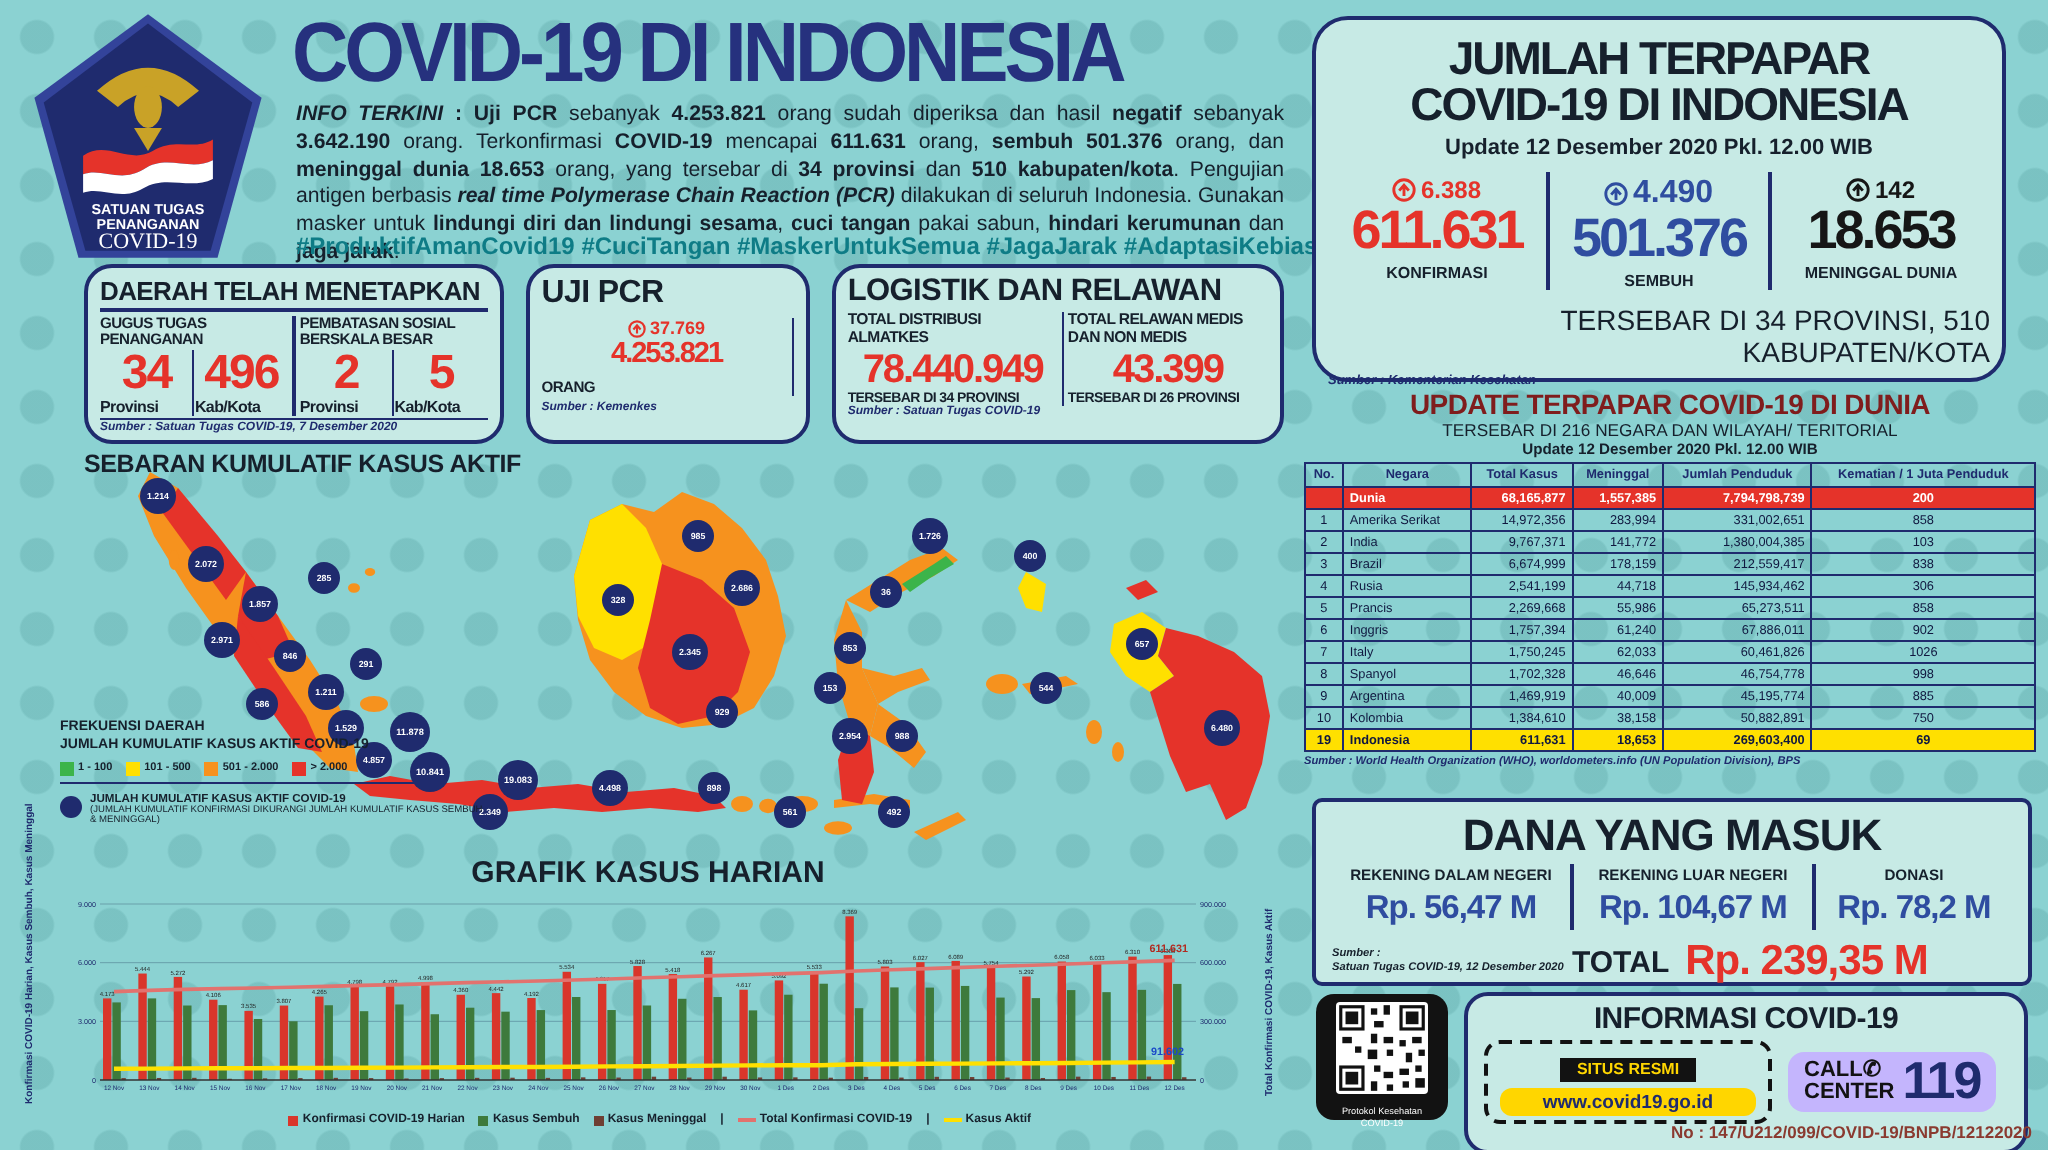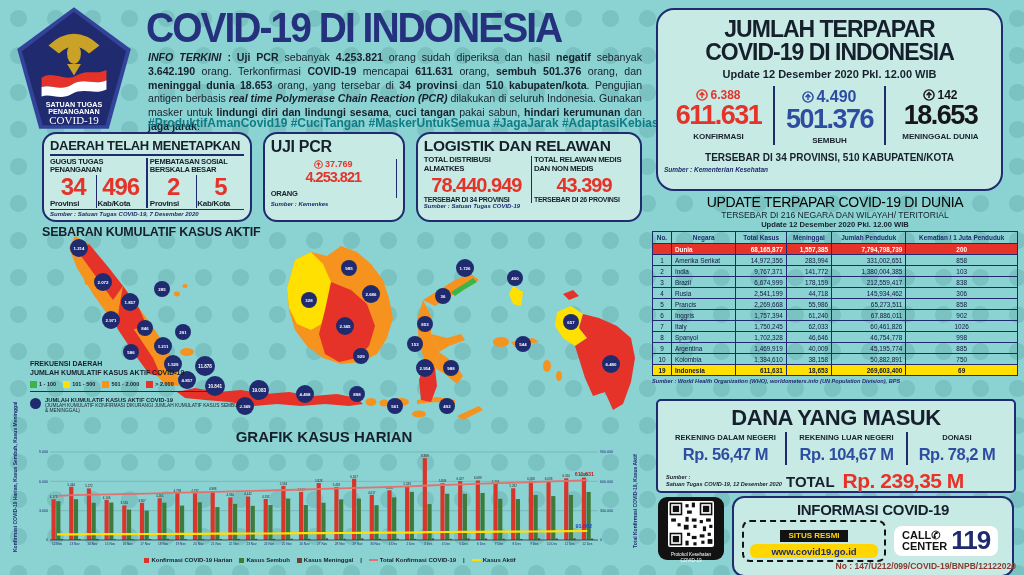--- a/index.html
+++ b/index.html
@@ -47,24 +47,24 @@
   #ylab-right{left:632px;top:548px;transform:rotate(-90deg);transform-origin:left top}
   
   #jpanel{left:656px;top:8px;width:347px;height:183px;padding:8px 6px 4px}
   #jpanel .t{font-size:23px;font-weight:bold;color:#16202c;text-align:center;line-height:1.02;letter-spacing:-1px}
   #jpanel .upd{font-size:11px;font-weight:bold;color:#16202c;text-align:center;margin-top:3px}
   #jstats{display:flex;margin-top:6px}
   .jcell{flex:1;text-align:center;padding-top:2px}
   .jcell+.jcell{border-left:2px solid #1F2B6E}
   .jnum{font-size:27px;font-weight:bold;letter-spacing:-1.5px;line-height:1}
   .jlab{font-size:8px;font-weight:bold;color:#16202c;margin-top:3px}
-  #jters{font-size:10px;font-weight:bold;color:#16202c;text-align:center;margin-top:7px}
+  #jters{font-size:14px;font-weight:normal;color:#16202c;text-align:right;margin-top:7px}
   
   #world{left:652px;top:194px;width:366px}
-  #world .wt{font-size:14px;font-weight:normal;color:#000000;text-align:center;letter-spacing:-.3px}
+  #world .wt{font-size:14px;font-weight:bold;color:#7f1d1d;text-align:center;letter-spacing:-.3px}
   #world .ws1{font-size:8.6px;font-weight:normal;color:#16202c;text-align:center}
   #world .ws2{font-size:7.6px;font-weight:bold;color:#16202c;text-align:center}
   table{border-collapse:collapse;width:366px;margin-top:2px}
   th,td{border:1px solid #1F2B6E;font-size:6.4px;padding:1.5px 3px;color:#101840}
   th{font-weight:bold;color:#1F2B6E;text-align:center;padding:2px 2px}
   td.num{text-align:right}
   td.ctr{text-align:center}
   tr.world td{background:#E5332A;color:#fff;font-weight:bold}
   tr.indo td{background:#FFE000;font-weight:bold}
   
@@ -81,21 +81,21 @@
   #danatot .tv{font-size:21px;font-weight:bold;color:#E5332A;letter-spacing:-.5px}
   
   #qr{left:658px;top:497px;width:66px;height:63px;background:#121212;border-radius:9px;text-align:center;padding-top:4px;box-sizing:border-box}
   #qr .cap{color:#fff;font-size:4.6px;line-height:1.25;margin-top:1px}
   #infobox{left:732px;top:496px;width:282px;height:81px;background:#C7EAE5;border:2.5px solid #1F2B6E;border-radius:12px;box-sizing:border-box;padding:3px 8px}
   #infobox .t{font-size:15px;font-weight:bold;color:#16202c;text-align:center;letter-spacing:-.3px}
   #inforow{display:flex;gap:8px;margin-top:2px;align-items:center}
   #situs{border:2px dashed #121212;border-radius:8px;padding:2px 6px;text-align:center;width:128px}
   #situs .rib{background:#121212;color:#FFD600;font-size:8px;font-weight:bold;padding:1.5px 8px;display:inline-block}
   #situs .url{background:#FFD600;color:#1F2B6E;font-size:9.5px;font-weight:bold;border-radius:6px;padding:1.5px 4px;margin-top:2px}
-  #cc{background:#ffffff;border-radius:8px;display:flex;align-items:center;gap:4px;padding:3px 8px}
+  #cc{background:#c4b5fd;border-radius:8px;display:flex;align-items:center;gap:4px;padding:3px 8px}
   #cc .c1{font-size:11px;font-weight:bold;color:#121212;line-height:1;text-align:left}
   #cc .n{font-size:26px;font-weight:bold;color:#1F2B6E;letter-spacing:-1px;line-height:.9}
   #footer-no{right:8px;top:561px;font-size:8.5px;font-weight:bold;color:#8a3a30}
 </style>
 </head>
 <body>
 
 <div class="abs" id="logo">
   <svg width="116" height="124" viewBox="0 0 100 107">
     <polygon points="50,1 99,37 80,106 20,106 1,37" fill="#33439A"></polygon>

